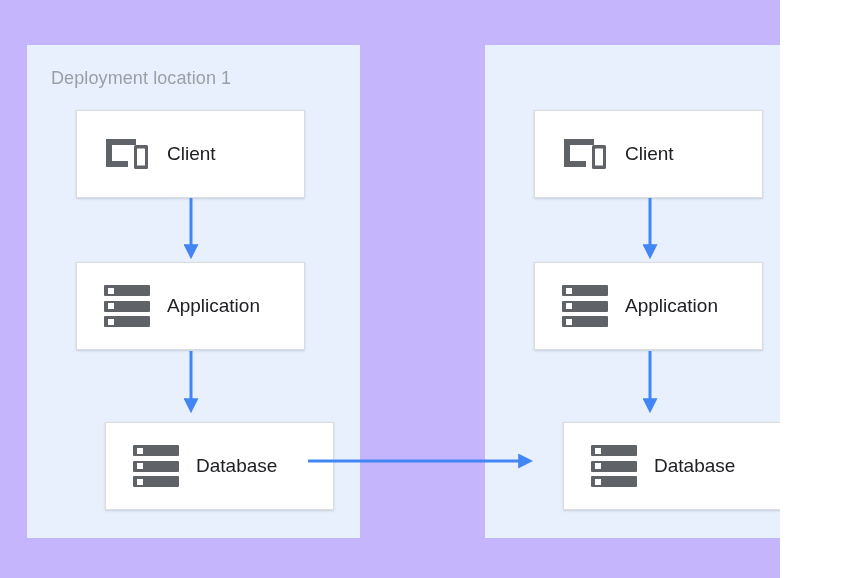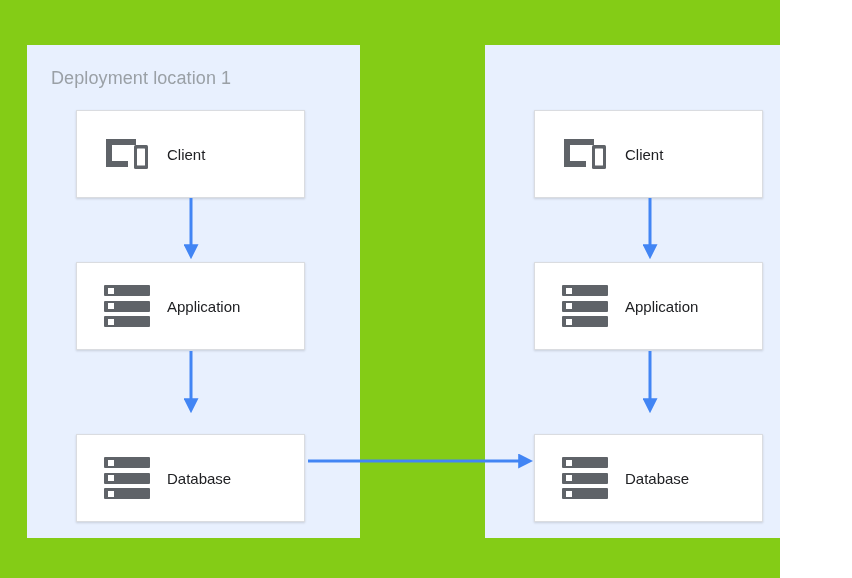--- a/index.html
+++ b/index.html
@@ -9,21 +9,21 @@
   }
   body {
     font-family: "Liberation Sans", sans-serif;
     -webkit-font-smoothing: antialiased;
   }
 
   #canvas {
     position: relative;
     width: 780px;
     height: 578px;
-    background: #84cc16;
+    background: #c4b5fd;
     overflow: hidden;
   }
 
   
   .zone {
     position: absolute;
     top: 45px;
     width: 333px;
     height: 493px;
     background: #e8f0fe;
@@ -50,32 +50,32 @@
     height: 88px;
     background: #ffffff;
     border: 1px solid #dadce0;
     box-shadow: 0 1px 2px rgba(60,64,67,0.18);
     display: flex;
     align-items: center;
     box-sizing: border-box;
   }
   .node-client   { top: 65px; }   
   .node-app      { top: 217px; }  
-  .node-db       { top: 389px; }  
+  .node-db       { top: 377px; margin-left: 29px; }  
 
   .node-icon {
     width: 56px;
     margin-left: 22px;
     flex: 0 0 56px;
     display: flex;
     align-items: center;
     justify-content: center;
   }
   .node-label {
-    font-size: 15px;
+    font-size: 19px;
     color: #202124;
     margin-left: 12px;
     white-space: nowrap;
   }
 
   
   .rack {
     width: 46px;
     height: 42px;
     display: flex;

